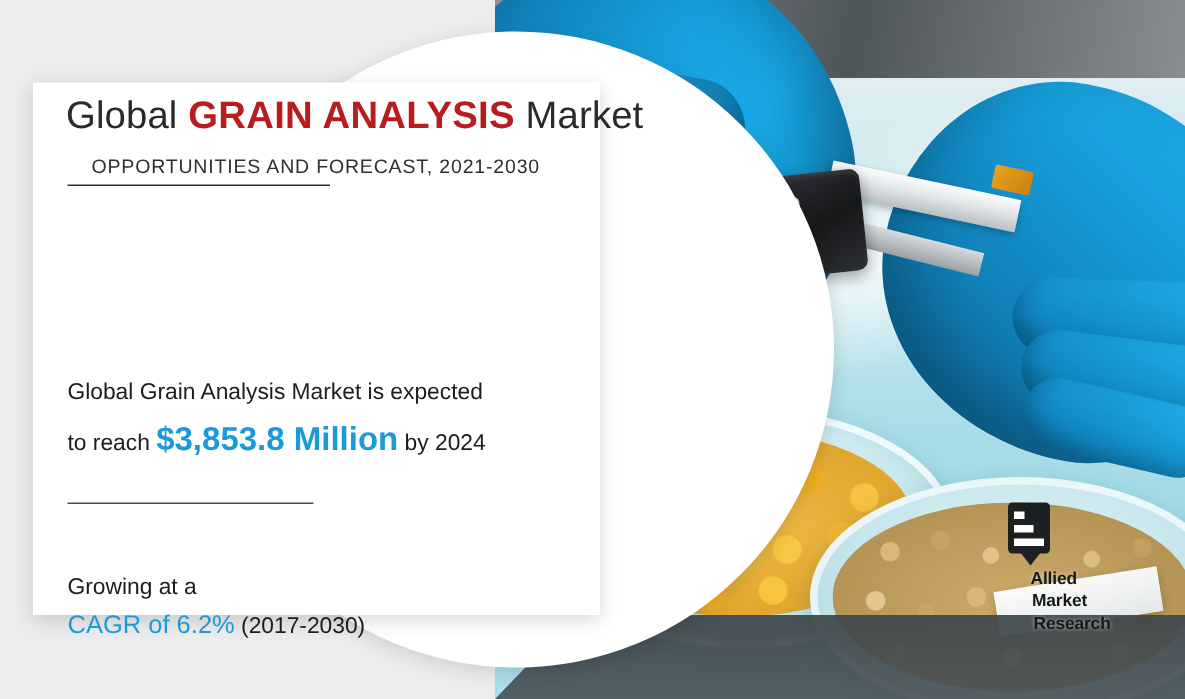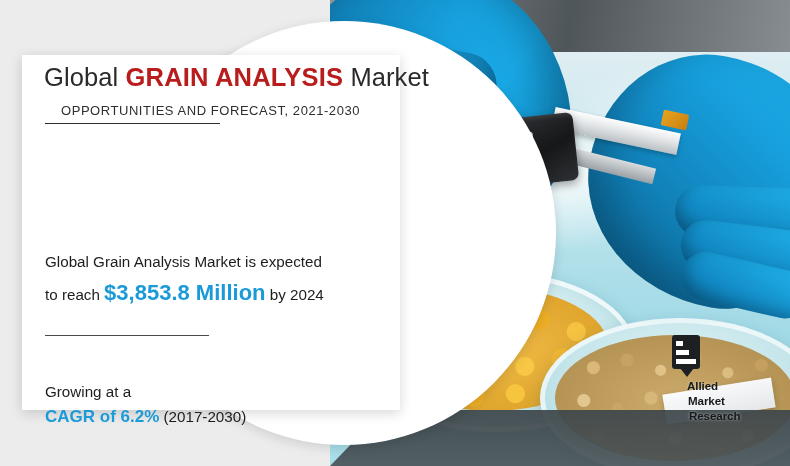--- a/index.html
+++ b/index.html
@@ -382,21 +382,21 @@
     left: 23px; top: 297px;
     width: 300px;
     font-size: 15.2px;
     line-height: 1.58;
     color: #1d1d1d;
     font-weight: 400;
     margin-top: 28px;
   }
   .stat-secondary .accent {
     color: #1b9ad8;
-    font-weight: 700;
+    font-weight: 400;
     font-size: 17px;
   }
 
   
   .amr-logo {
     position: absolute;
     left: 672px; top: 333px;
     width: 86px; height: 50px;
     z-index: 7;
   }

